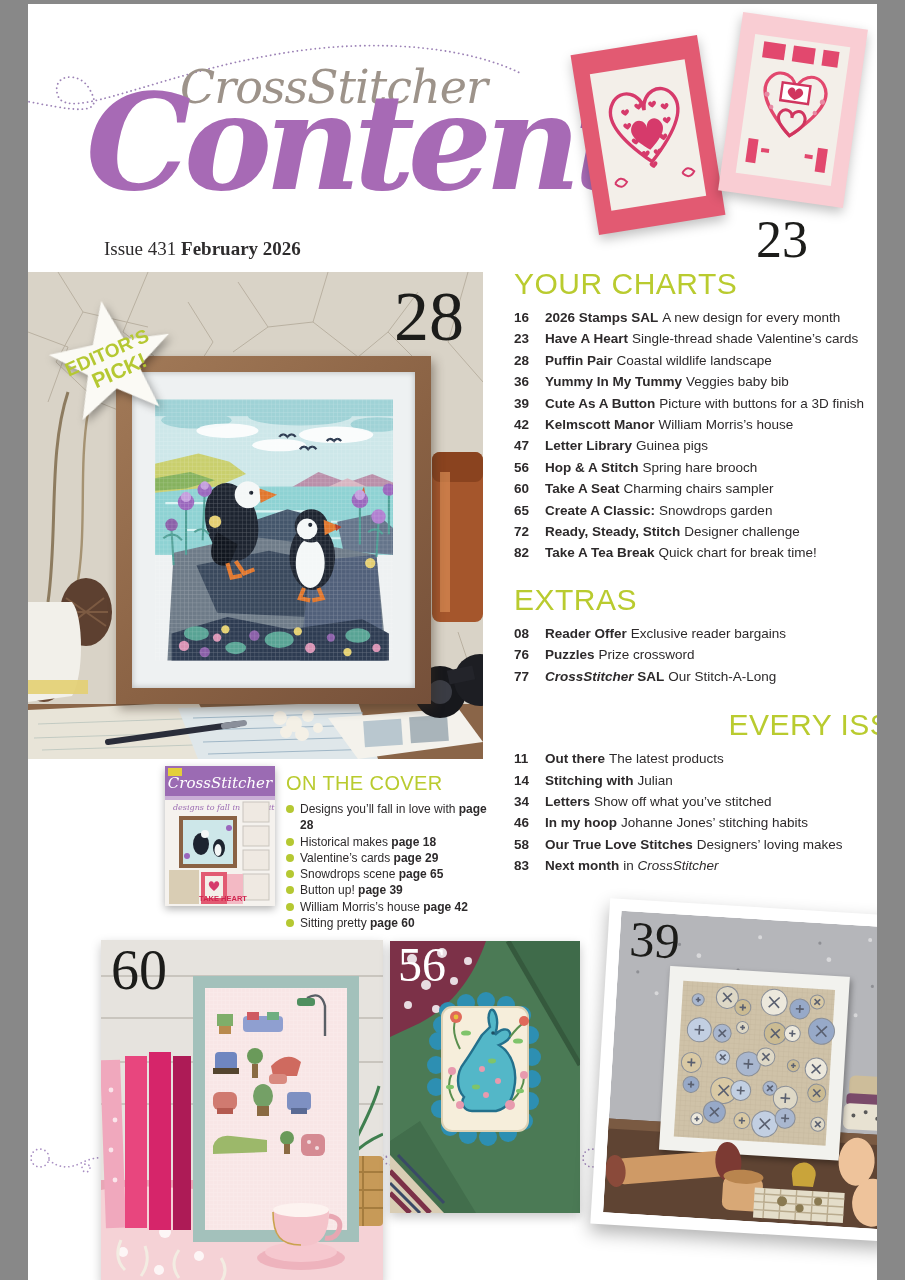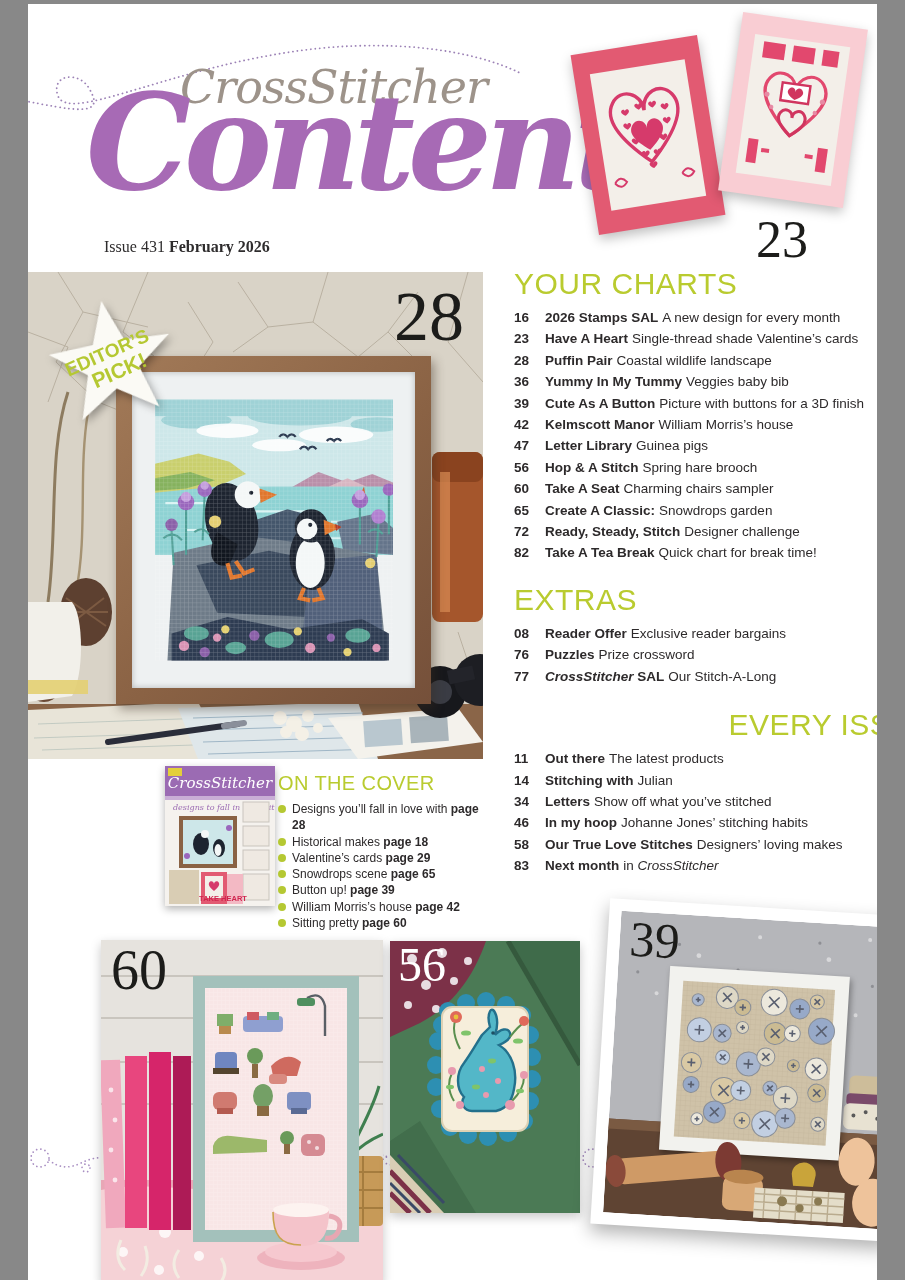--- a/index.html
+++ b/index.html
@@ -24,21 +24,21 @@
     font-family:"DejaVu Serif",serif;font-style:italic;
     font-size:46px;color:var(--logo-taupe);letter-spacing:-1px;
   }
   .contents-title{
     position:absolute;left:58px;top:66px;
     font-family:"DejaVu Serif",serif;font-style:italic;font-weight:bold;
     font-size:132px;color:var(--purple);letter-spacing:-7px;line-height:1.1;
   }
   .issue-line{
     position:absolute;left:76px;top:234px;
-    font-family:"Liberation Serif",serif;font-size:16px;color:#2e2c2d;
+    font-family:"Liberation Serif",serif;font-size:19px;color:#2e2c2d;
   }
   .issue-line b{font-weight:bold;}
 
   
   .pagenum{font-family:"Liberation Serif",serif;color:#1c1c1a;line-height:1;}
   .pagenum.white{color:#ffffff;}
 
   
   .vcard{position:absolute;box-shadow:0 5px 12px rgba(0,0,0,.25);}
   .vcard .aida{position:absolute;background:#f3efe9;}
@@ -64,21 +64,21 @@
   .toc-list{margin:7px 0 0 0;}
   .toc-row{display:flex;font-size:13.5px;line-height:21.4px;}
   .toc-num{width:31px;font-weight:bold;flex:none;}
   .toc-text b{font-weight:bold;}
   .toc-text .desc{margin-left:4px;text-align:right;}
   .it{font-style:italic;}
 
   
   #cover-block{position:absolute;left:137px;top:762px;width:330px;}
   #cover-thumb{position:absolute;left:0;top:0;width:110px;height:140px;box-shadow:0 3px 8px rgba(0,0,0,.3);}
-  #cover-text{position:absolute;left:113px;top:6px;width:215px;}
+  #cover-text{position:absolute;left:121px;top:6px;width:215px;}
   .cover-head{font-size:20px;line-height:22px;color:var(--lime);letter-spacing:.4px;font-weight:400;margin:0 0 7px 0;}
   .bullet-row{display:flex;align-items:flex-start;font-size:12px;line-height:16.3px;}
   .bullet-dot{width:8px;height:8px;border-radius:50%;background:#b5c832;flex:none;margin:4px 6px 0 0;}
   .bullet-row b{font-weight:bold;}
 
   
   .photo{position:absolute;overflow:hidden;box-shadow:0 4px 10px rgba(0,0,0,.22);}
   #photo-39{overflow:visible;background:#ffffff;padding:12px;box-sizing:border-box;
     transform:rotate(3.5deg);box-shadow:0 8px 18px rgba(0,0,0,.3);}
   #photo-39 .inner{width:100%;height:100%;overflow:hidden;position:relative;}

